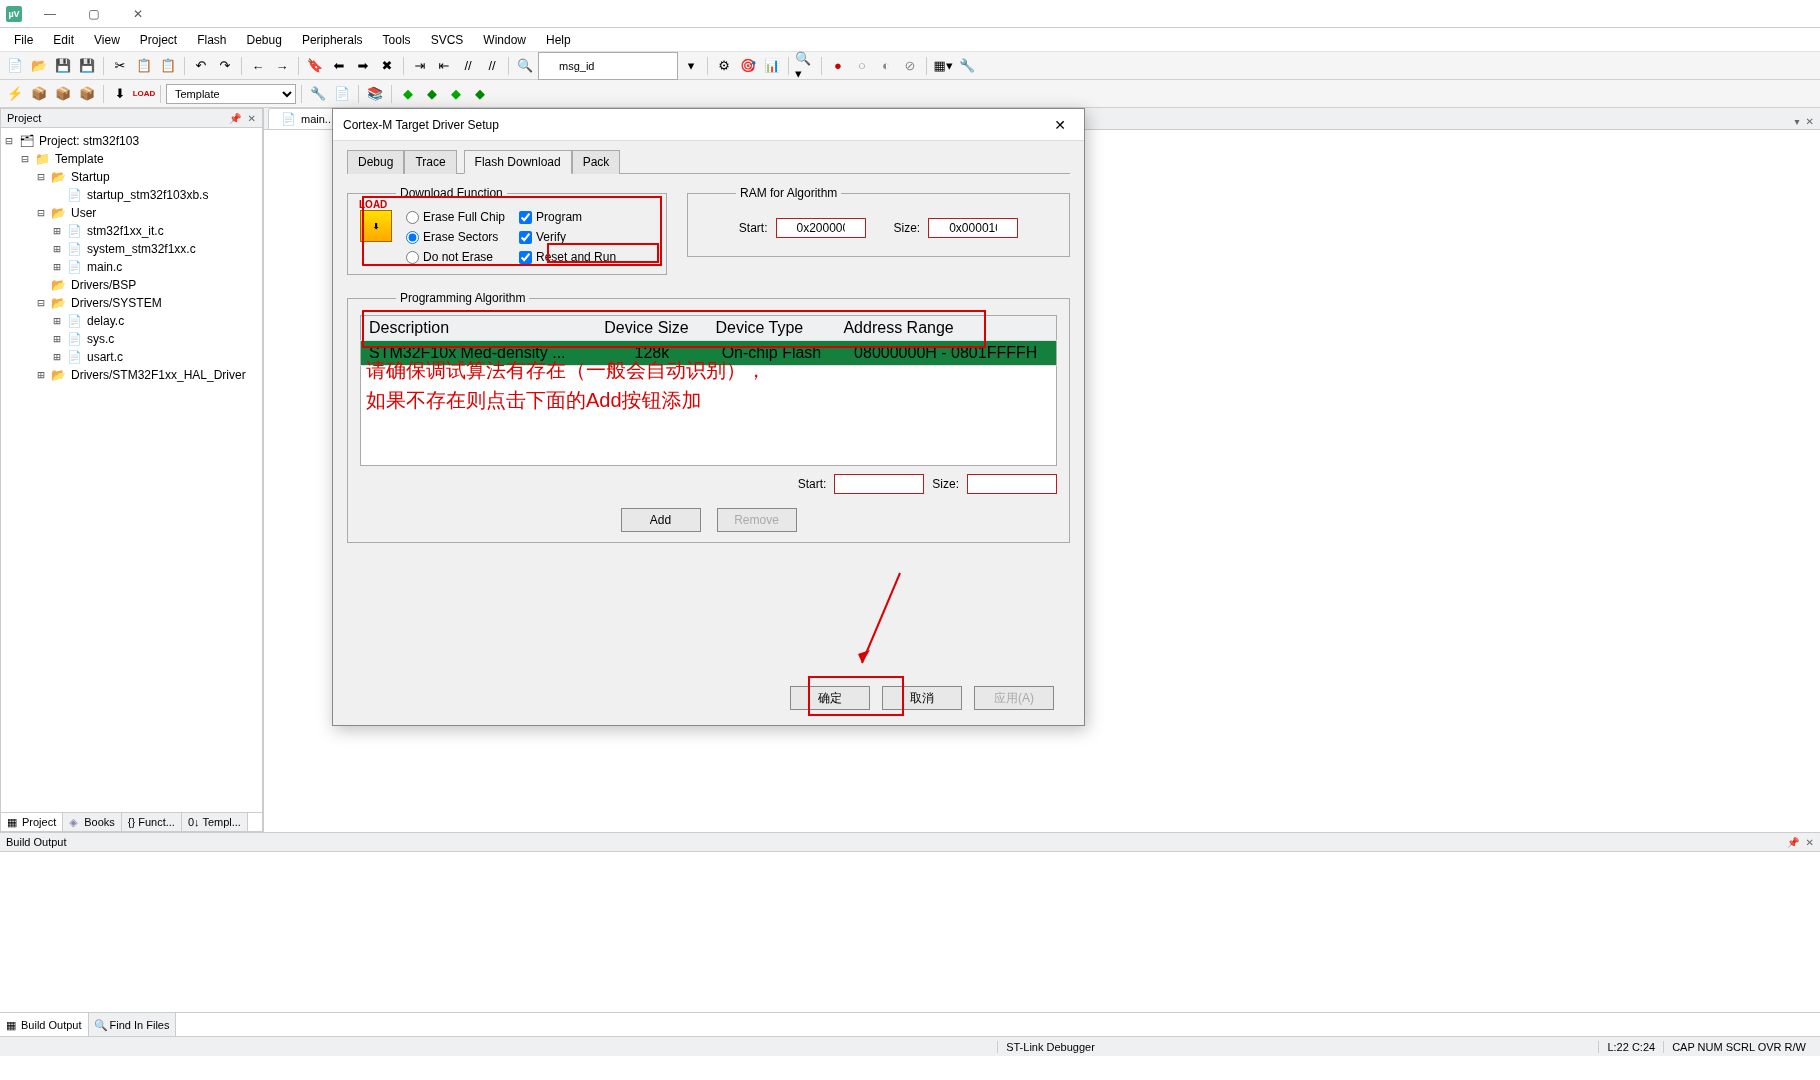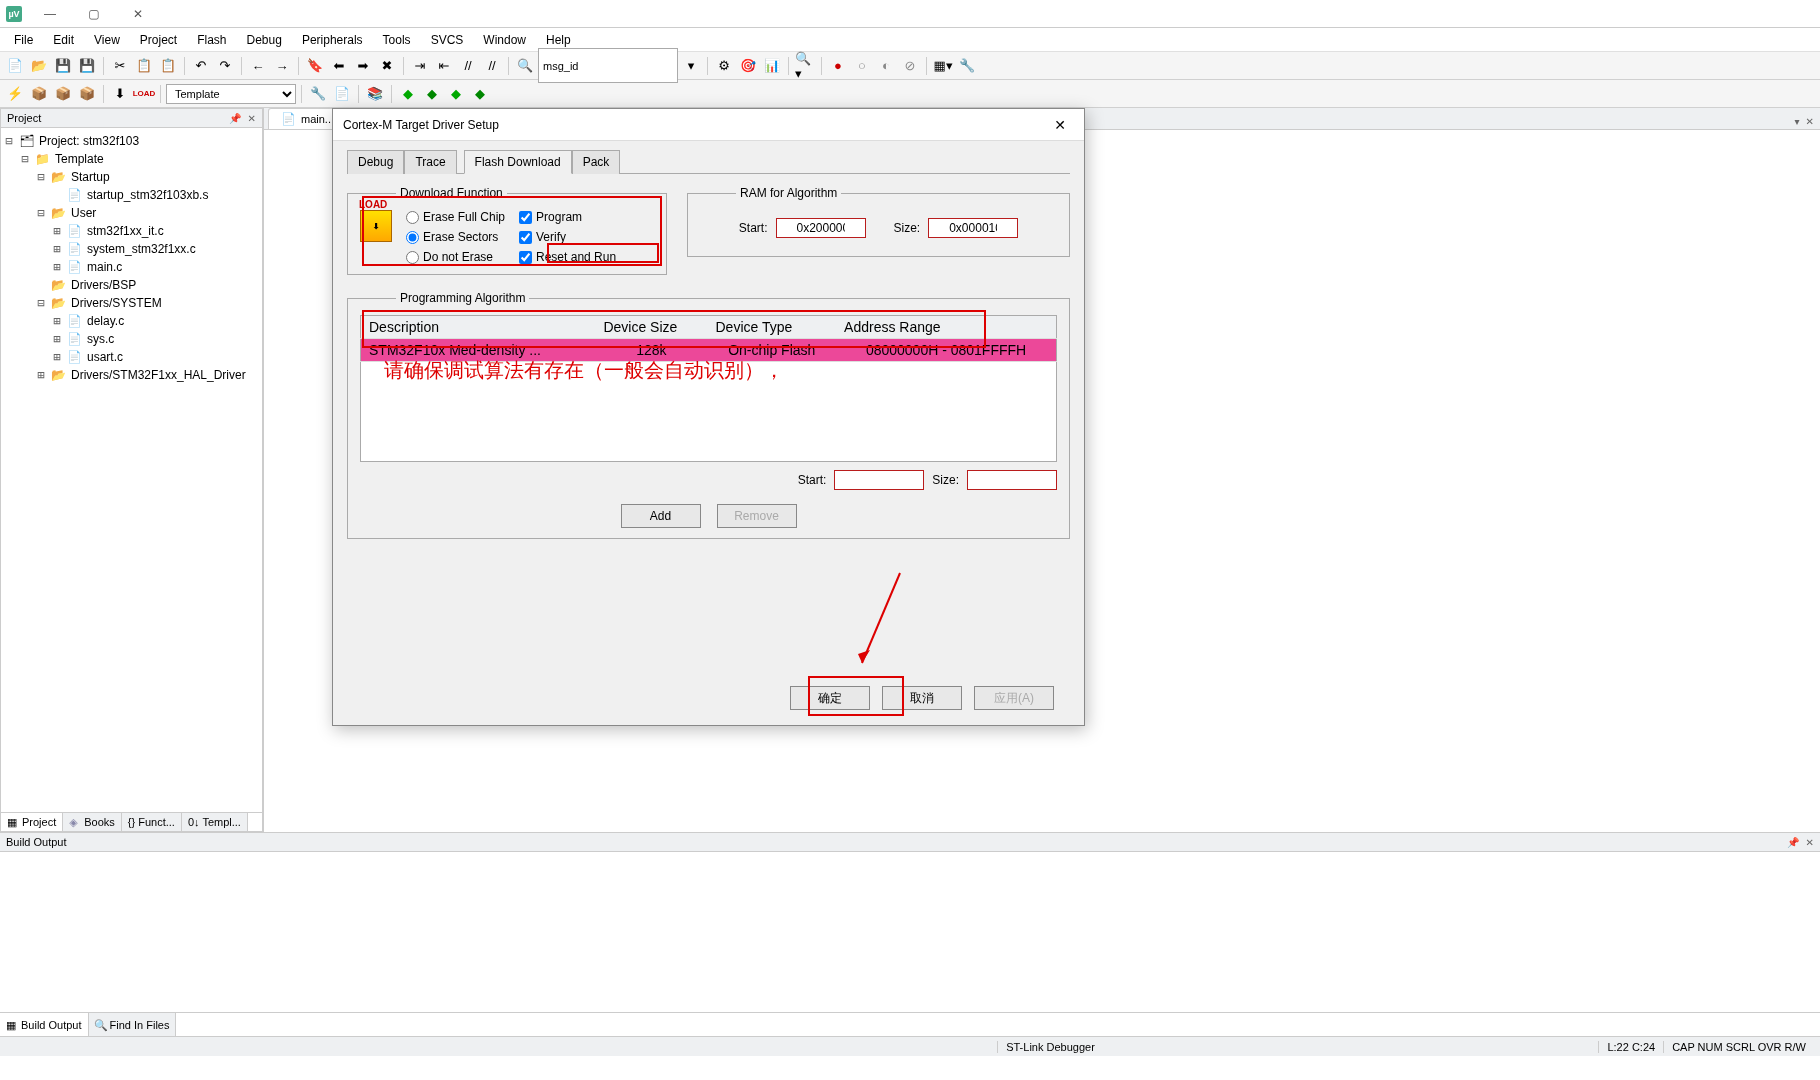--- a/index.html
+++ b/index.html
@@ -13,21 +13,21 @@
 .win-btn { width: 44px; height: 28px; display: flex; align-items: center; justify-content: center; color: #555; }
 
 
 .menubar { display: flex; height: 24px; align-items: center; padding: 0 4px; background: #fff; border-bottom: 1px solid #e0e0e0; }
 .menubar .menu-item { padding: 3px 10px; font-size: 12px; }
 
 
 .toolbar { display: flex; align-items: center; height: 28px; padding: 2px 4px; background: #f5f5f5; border-bottom: 1px solid #d0d0d0; gap: 2px; }
 .tbtn { width: 22px; height: 22px; display: flex; align-items: center; justify-content: center; border: 1px solid transparent; font-size: 13px; }
 .tsep { width: 1px; height: 18px; background: #ccc; margin: 0 3px; }
-.tinput { height: 35px; border: 1px solid #aaa; padding: 0 4px; font-size: 11px; }
+.tinput { height: 28px; border: 1px solid #aaa; padding: 0 20px; font-size: 11px; }
 .tselect { height: 20px; border: 1px solid #aaa; padding: 0 4px; font-size: 11px; background: #fff; }
 
 
 .workspace { display: flex; height: calc(100% - 28px - 24px - 28px - 28px - 204px - 24px - 20px); }
 .panel { background: #fff; border: 1px solid #ccc; display: flex; flex-direction: column; }
 .panel-header { background: #eef0f2; padding: 3px 6px; font-size: 11px; border-bottom: 1px solid #ccc; display: flex; align-items: center; justify-content: space-between; }
 
 
 .project-panel { width: 263px; }
 .tree { flex: 1; overflow: auto; padding: 4px 2px; font-size: 12px; }
@@ -75,21 +75,21 @@
 .dtab:not(.active) { background: #e4e4e4; }
 
 fieldset { border: 1px solid #aaa; padding: 10px 12px; margin-bottom: 10px; font-size: 12px; }
 legend { padding: 0 4px; font-size: 12px; margin-left: 36px; }
 .row { display: flex; align-items: center; gap: 16px; }
 .col { display: flex; flex-direction: column; gap: 6px; }
 .radio-row, .check-row { display: flex; align-items: center; gap: 4px; }
 .load-icon { width: 32px; height: 32px; background: linear-gradient(#ffe000,#ffa800); border: 1px solid #a60; display: flex; align-items: center; justify-content: center; font-size: 8px; font-weight: bold; position: relative; }
 .load-icon::before { content: "LOAD"; position: absolute; top: -12px; left: -2px; color: #c00; font-size: 10px; font-weight: bold; }
 
-.alg-table { width: 100%; border: 1px solid #aaa; border-collapse: collapse; background: #ec4899; font-size: 14px; }
+.alg-table { width: 100%; border: 1px solid #aaa; border-collapse: collapse; background: #15803d; font-size: 16px; }
 .alg-table th, .alg-table td { border-bottom: 1px solid #ddd; padding: 3px 8px; text-align: left; }
 .alg-table th { background: #eef0f2; font-weight: normal; }
 
 .dialog-footer { height: 54px; display: flex; align-items: center; justify-content: flex-end; gap: 12px; padding: 0 30px; }
 .dbtn { min-width: 80px; height: 24px; border: 1px solid #888; background: #e8e8e8; font-size: 12px; display: inline-flex; align-items: center; justify-content: center; }
 .dbtn:disabled { color: #aaa; }
 .dinput { height: 20px; border: 1px solid #b91c1c; padding: 0 20px; background: #fff; font-size: 12px; }
 
 
 .anno-box { position: absolute; border: 2px solid #d00; pointer-events: none; z-index: 200; }
@@ -435,20 +435,21 @@
   <div class="dialog-footer">
     <button class="dbtn">确定</button>
     <button class="dbtn">取消</button>
     <button class="dbtn" disabled="">应用(A)</button>
   </div>
 </div>
 
 <div class="anno-box" style="left:362px;top:196px;width:300px;height:70px"></div>
 <div class="anno-box" style="left:547px;top:243px;width:112px;height:20px"></div>
 <div class="anno-box" style="left:362px;top:310px;width:624px;height:38px"></div>
-<div class="anno-text" style="left:384px;top:355px">
+<div class="anno-text" style="left:366px;top:355px">
   <div>请确保调试算法有存在（一般会自动识别），</div>
+  <div>如果不存在则点击下面的Add按钮添加</div>
 </div>
 <div class="anno-box" style="left:808px;top:676px;width:96px;height:40px"></div>
 <svg class="anno-arrow" style="left:850px;top:568px" width="60" height="110">
   <line x1="50" y1="5" x2="12" y2="95" stroke="#d00" stroke-width="2"></line>
   <polygon points="12,95 20,82 8,86" fill="#d00"></polygon>
 </svg>
 
 </body></html>

